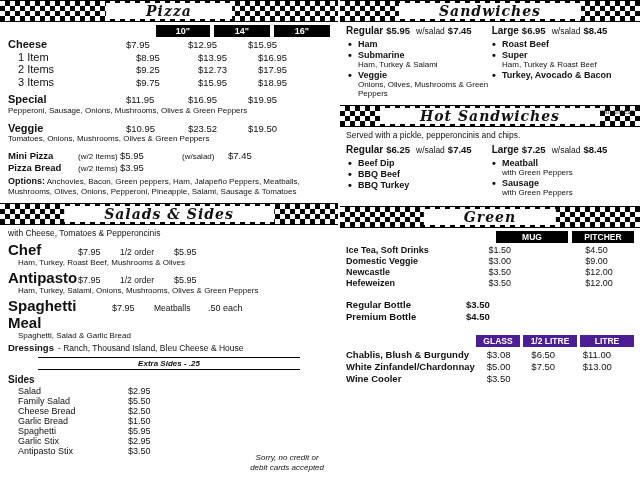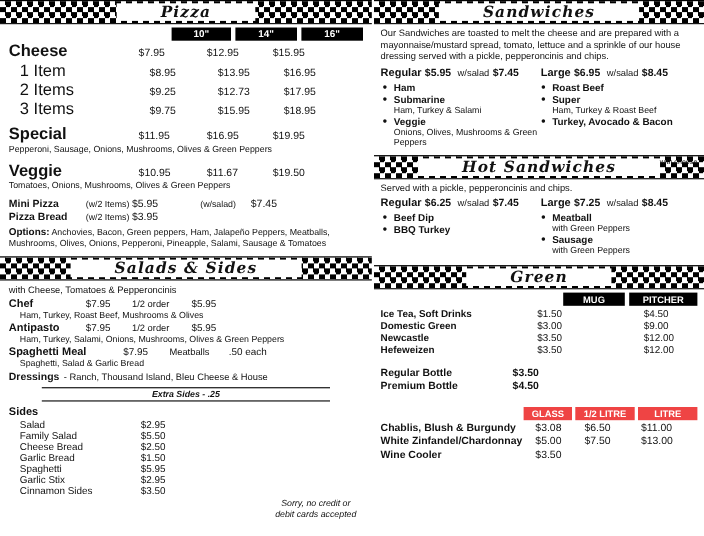--- a/index.html
+++ b/index.html
@@ -48,36 +48,36 @@
   
   .hdr-boxes{display:flex;justify-content:flex-end;margin-bottom:1px;}
   .hdr-box{
     background:#000;color:#fff;font-weight:bold;font-size:9px;
     text-align:center;padding:1px 0;margin-left:4px;
   }
   .w10{width:54px;}
   .w14{width:56px;}
   .w16{width:56px;}
   .prow{display:flex;align-items:baseline;margin-bottom:0.5px;}
-  .pname{width:118px;font-weight:bold;font-size:15px;}
+  .pname{width:118px;font-weight:bold;font-size:11px;}
   .pname.ind{padding-left:10px;font-weight:normal;}
   .pcell{width:60px;text-align:left;font-size:9.5px;}
   .pcell.c1{width:62px;}
   .note{font-size:8px;margin:0 0 2px 0;}
   .gap{height:5px;}
   .li-name{font-weight:bold;font-size:9.5px;}
   .li-sub{font-size:8px;}
 
   .opts{font-size:8px;line-height:10px;margin-top:3px;}
   .opts b{font-size:9px;}
 
   
   .saltop{font-size:8.5px;margin:2px 0 3px 0;}
   .salrow{display:flex;align-items:baseline;}
-  .sal-n{width:70px;font-weight:bold;font-size:10px;}
+  .sal-n{width:70px;font-weight:bold;font-size:15px;}
   .sal-p1{width:42px;font-size:9px;}
   .sal-half{width:54px;font-size:8.5px;}
   .sal-p2{font-size:9px;}
   .sal-desc{font-size:8px;padding-left:10px;margin-bottom:2px;}
 
   .extras{
     text-align:center;font-size:8px;font-style:italic;font-weight:bold;
     border-top:1px solid #000;border-bottom:1px solid #000;
     margin:4px 30px 4px 30px;padding:1px 0;
   }
@@ -105,30 +105,30 @@
   .bullets li:before{content:"\2022";position:absolute;left:2px;top:-1px;font-size:11px;}
   .bullets li span.d{display:block;font-weight:normal;font-size:8px;padding-left:0;}
 
   .withcheese{
     position:absolute;right:6px;top:2px;font-size:6.5px;text-align:center;line-height:7px;
   }
 
   
   .dhdr{display:flex;justify-content:flex-end;margin-bottom:2px;}
   .dbox{background:#000;color:#fff;font-weight:bold;font-size:8.5px;text-align:center;padding:1px 0;margin-left:4px;}
-  .dmug{width:56px;}
+  .dmug{width:72px;}
   .dpit{width:62px;}
   .drow{display:flex;align-items:baseline;font-size:9px;margin-bottom:1px;gap:48px;}
   .dname{width:116px;font-weight:bold;}
   .dp1{width:60px;}
   .dp2{width:60px;}
   .bottle{display:flex;font-size:9.5px;font-weight:bold;margin-bottom:1px;}
   .bname{width:120px;}
   .whdr{display:flex;justify-content:flex-end;margin-bottom:2px;}
-  .wbox{background:#ef4444;color:#fff;font-weight:bold;font-size:8.5px;text-align:center;padding:1px 0;margin-left:3px;}
+  .wbox{background:#4c1d95;color:#fff;font-weight:bold;font-size:8.5px;text-align:center;padding:1px 0;margin-left:3px;}
   .wg{width:44px;}
   .wl{width:54px;}
   .wb{width:54px;}
   .wrow{display:flex;align-items:baseline;font-size:9.5px;margin-bottom:1px;}
   .wname{width:148px;font-weight:bold;}
   .wp{width:47px;}
   .wp2{width:54px;}
 </style>
 </head>
 <body>
@@ -179,21 +179,21 @@
       <div class="pcell">$16.95</div>
       <div class="pcell">$19.95</div>
     </div>
     <div class="note">Pepperoni, Sausage, Onions, Mushrooms, Olives &amp; Green Peppers</div>
 
     <div class="gap"></div>
 
     <div class="prow">
       <div class="pname">Veggie</div>
       <div class="pcell c1">$10.95</div>
-      <div class="pcell">$11.67</div>
+      <div class="pcell">$23.52</div>
       <div class="pcell">$19.50</div>
     </div>
     <div class="note">Tomatoes, Onions, Mushrooms, Olives &amp; Green Peppers</div>
 
     <div class="gap"></div>
 
     <div class="prow">
       <div class="li-name" style="width:70px">Mini Pizza</div>
       <div class="li-sub" style="width:42px">(w/2 Items)</div>
       <div class="pcell" style="width:62px">$5.95</div>
@@ -269,37 +269,36 @@
     </div>
     <div class="side-row">
       <div class="side-n">Spaghetti</div>
       <div class="side-p">$5.95</div>
     </div>
     <div class="side-row">
       <div class="side-n">Garlic Stix</div>
       <div class="side-p">$2.95</div>
     </div>
     <div class="side-row">
-      <div class="side-n">Cinnamon Sides</div>
+      <div class="side-n">Antipasto Stix</div>
       <div class="side-p">$3.50</div>
     </div>
   </div>
 
   <div class="nocredit" style="white-space:pre-line">Sorry, no credit or
 debit cards accepted</div>
 </div>
 
 <div class="col-right">
 
   <div class="banner wide">
     <span class="title">Sandwiches</span>
   </div>
 
   <div class="rsec">
-    <div class="intro">Our Sandwiches are toasted to melt the cheese and are prepared with a mayonnaise/mustard spread, tomato, lettuce and a sprinkle of our house dressing served with a pickle, pepperoncinis and chips.</div>
 
     <div class="sizeline">
       <span class="lbl" style="font-size:10px">Regular</span>
       <span class="pr">$5.95</span>
       <span class="ws">w/salad</span>
       <span class="pr">$7.45</span>
       <span class="lbl" style="font-size:10px;margin-left:20px">Large</span>
       <span class="pr">$6.95</span>
       <span class="ws">w/salad</span>
       <span class="pr">$8.45</span>
@@ -357,20 +356,23 @@
       <span class="pr">$8.45</span>
     </div>
 
     <div class="twocol">
       <div>
         <ul class="bullets">
           <li>
             <span>Beef Dip</span>
           </li>
           <li>
+            <span>BBQ Beef</span>
+          </li>
+          <li>
             <span>BBQ Turkey</span>
           </li>
         </ul>
       </div>
       <div>
         <ul class="bullets">
           <li>
             <span>Meatball</span>
             <span class="d">with Green Peppers</span>
           </li>
@@ -392,21 +394,21 @@
       <div class="dbox dmug">MUG</div>
       <div class="dbox dpit">PITCHER</div>
     </div>
 
     <div class="drow">
       <div class="dname">Ice Tea, Soft Drinks</div>
       <div class="dp1">$1.50</div>
       <div class="dp2">$4.50</div>
     </div>
     <div class="drow">
-      <div class="dname">Domestic Green</div>
+      <div class="dname">Domestic Veggie</div>
       <div class="dp1">$3.00</div>
       <div class="dp2">$9.00</div>
     </div>
     <div class="drow">
       <div class="dname">Newcastle</div>
       <div class="dp1">$3.50</div>
       <div class="dp2">$12.00</div>
     </div>
     <div class="drow">
       <div class="dname">Hefeweizen</div>

